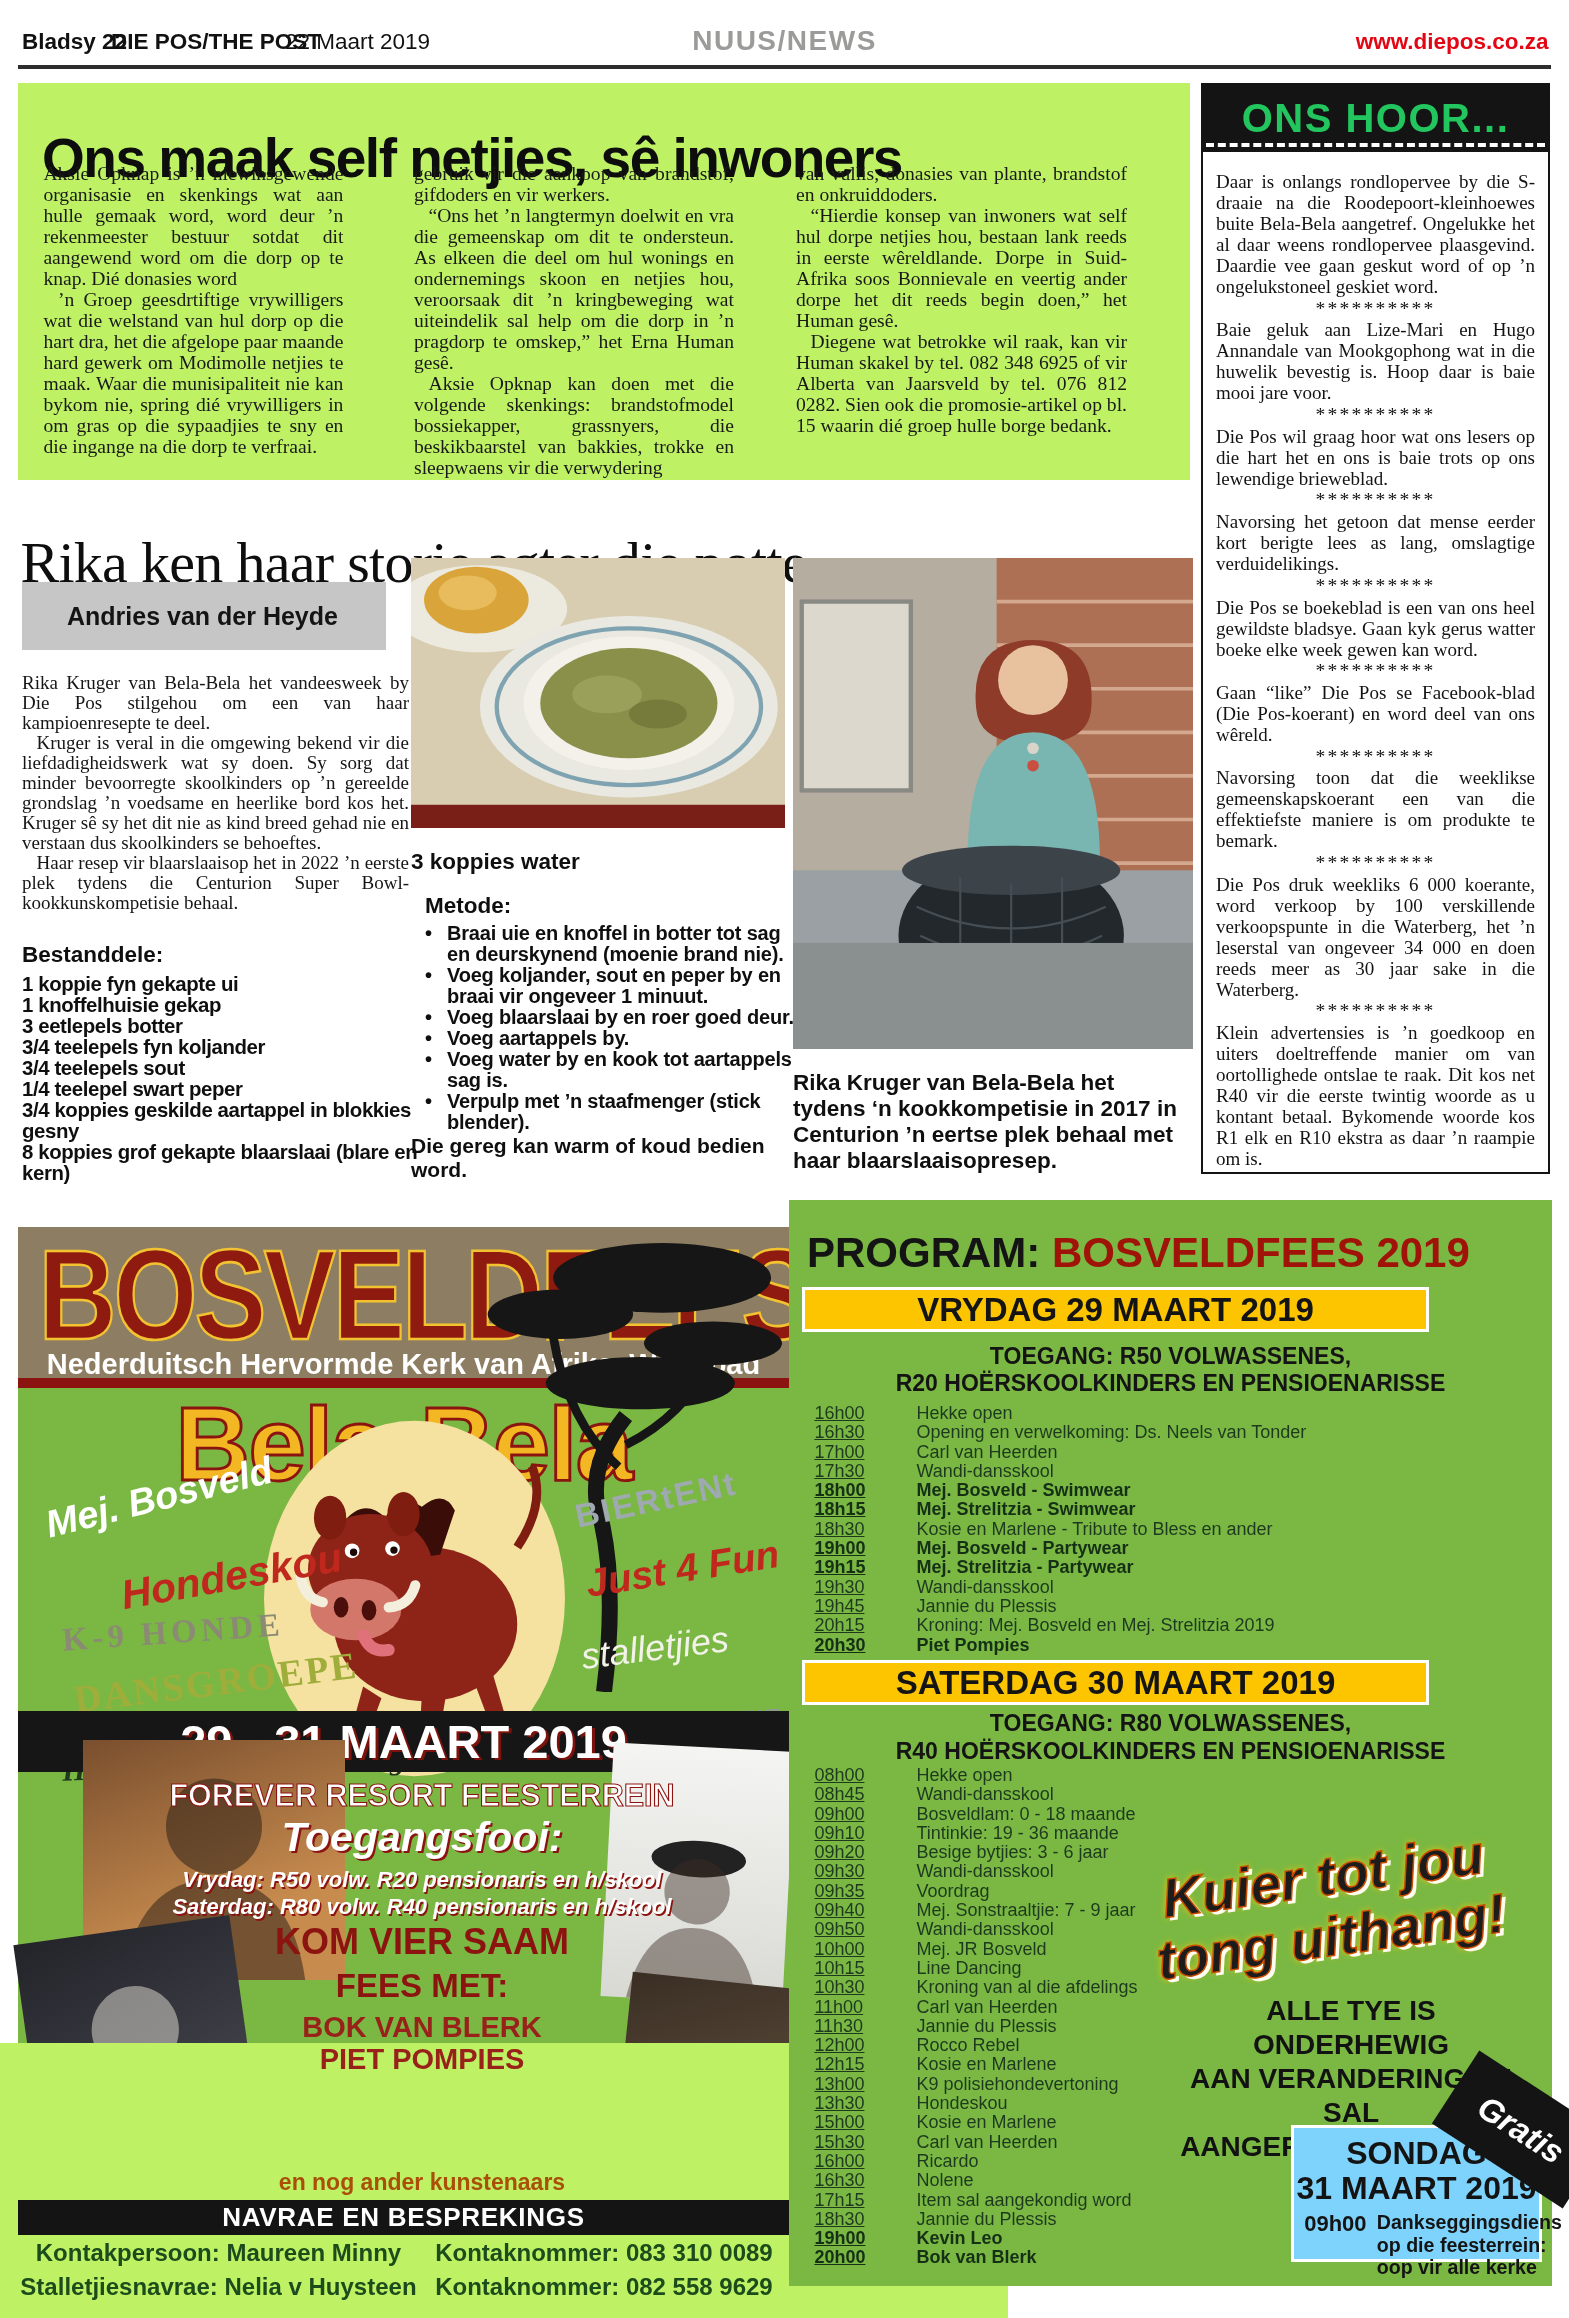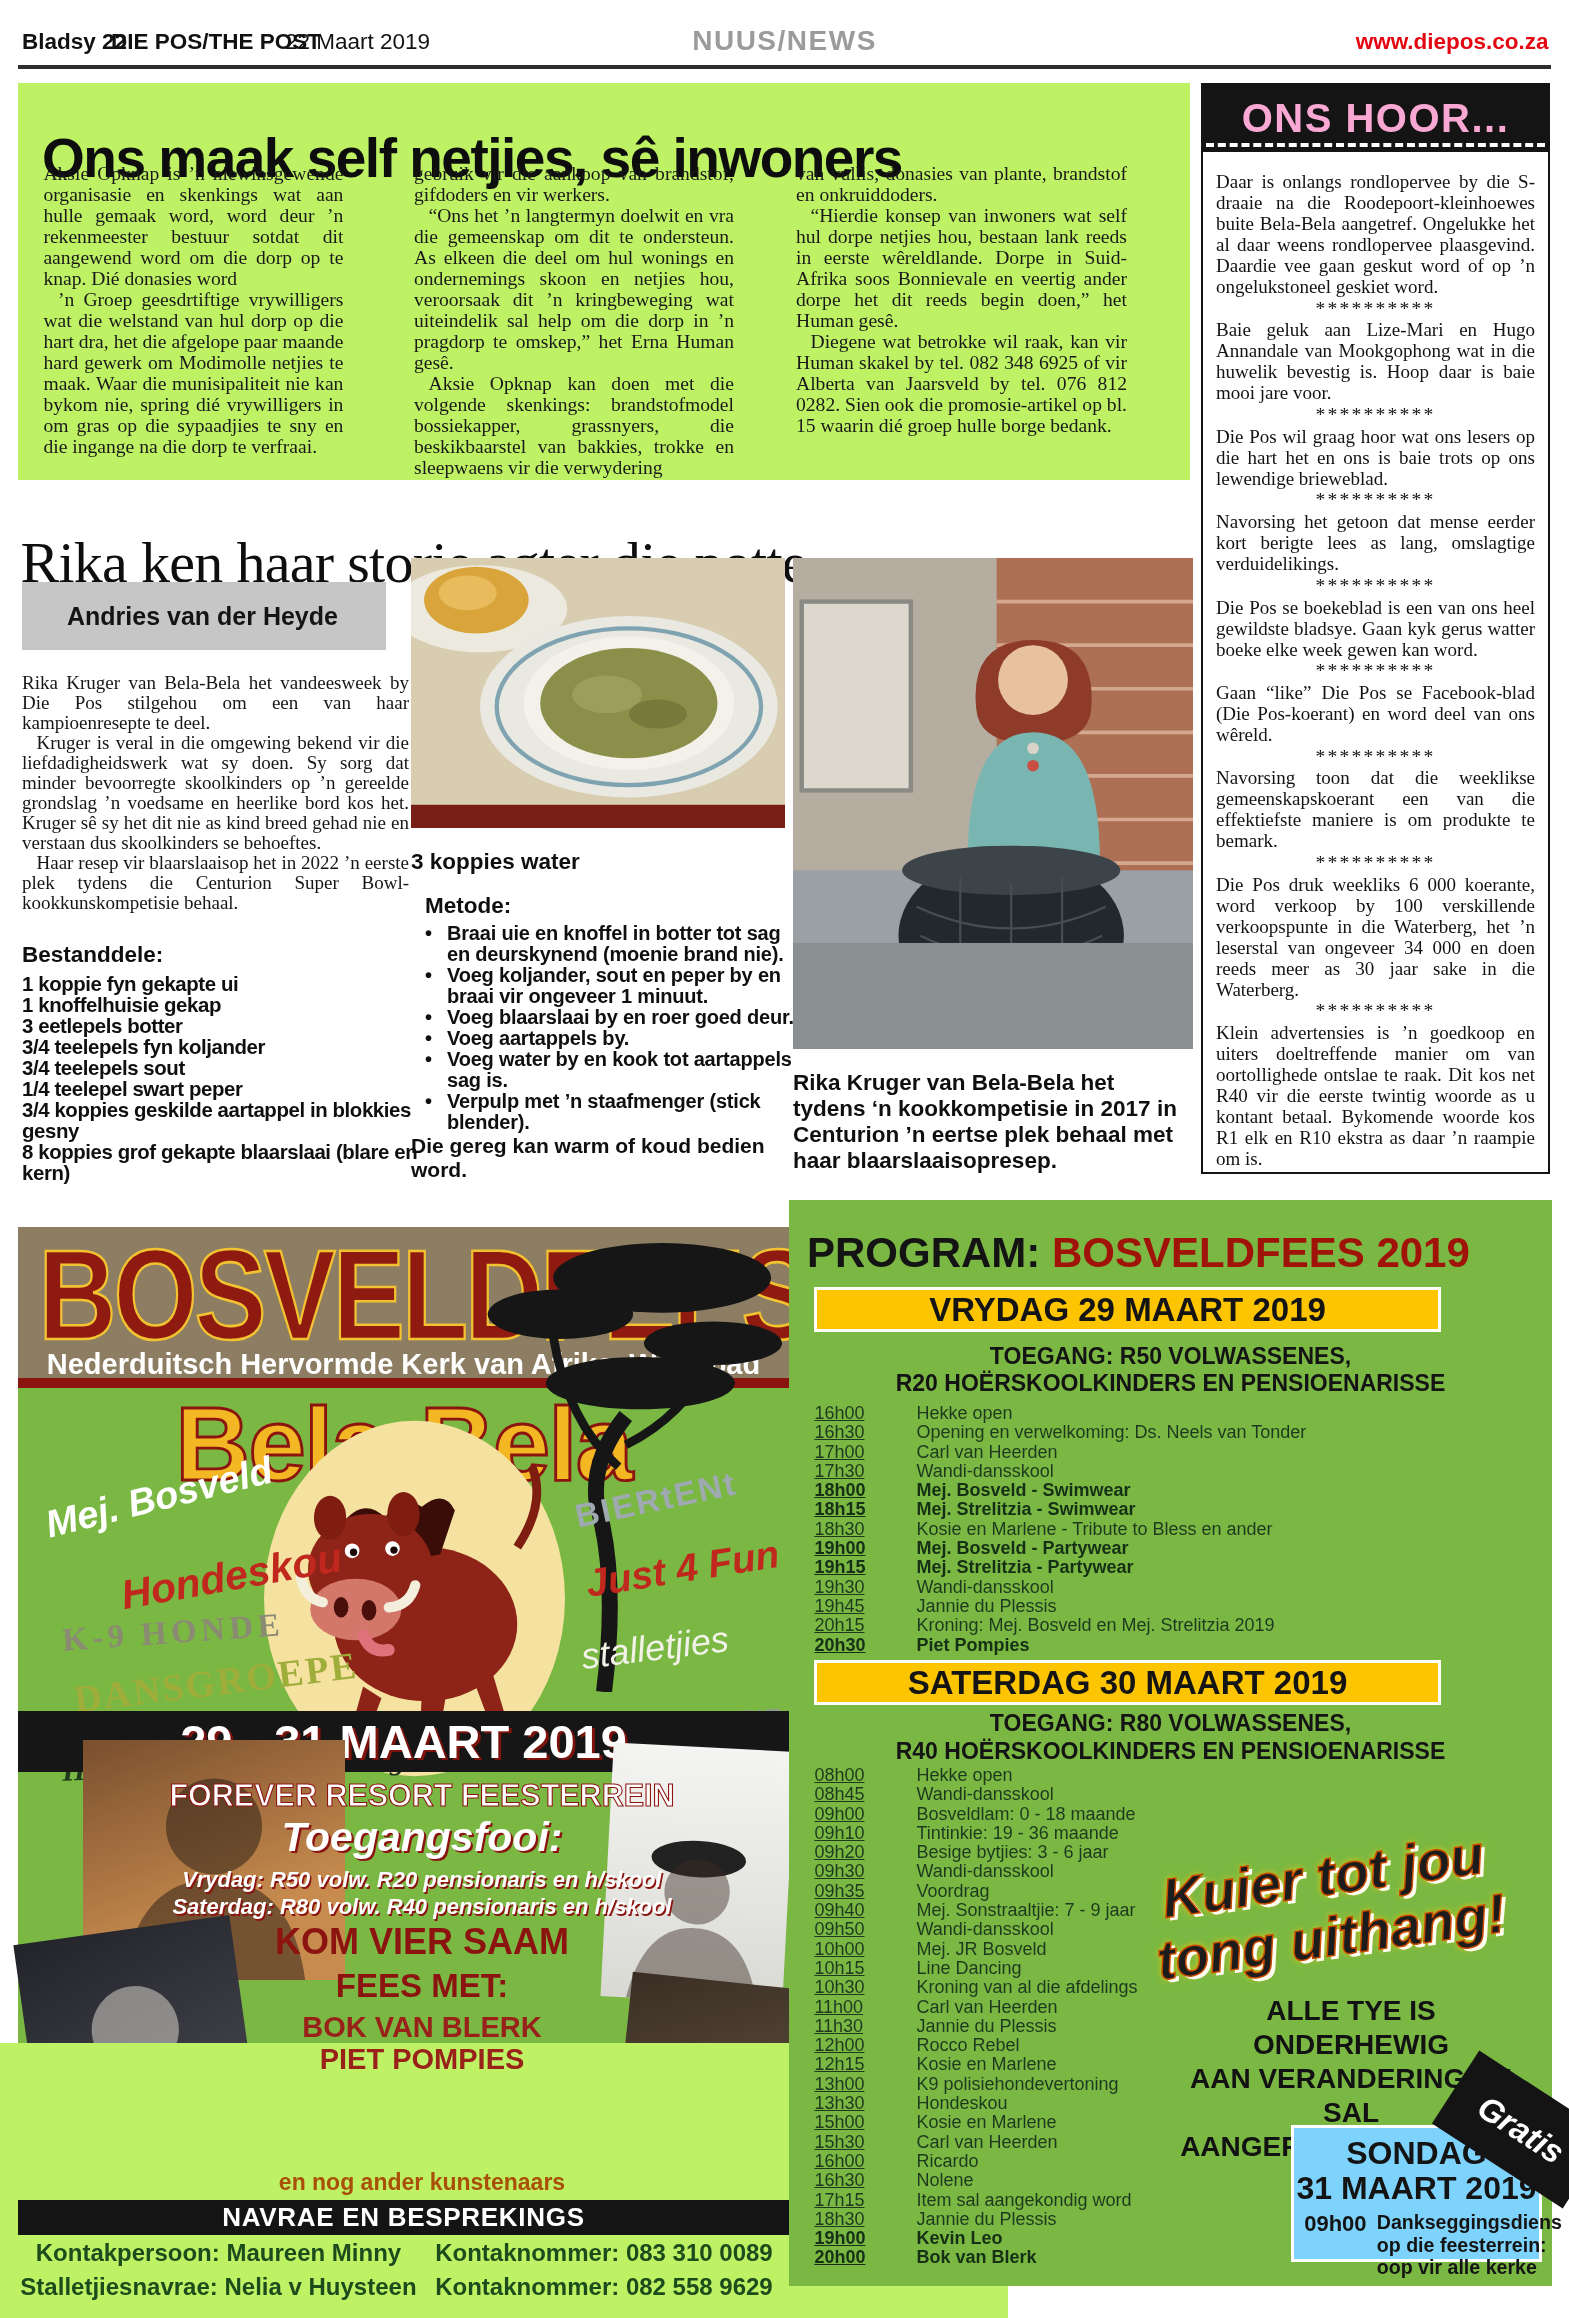--- a/index.html
+++ b/index.html
@@ -20,21 +20,21 @@
   .a1-headline{left:24px;top:5.8px;font-size:55px;font-weight:700;letter-spacing:-1.5px;color:#0d0d0d;}
   .a1-col{top:80px;font:19.6px/21px "Liberation Serif",serif;text-align:justify;color:#191919;}
   .a1-c1{left:25.4px;width:300px;}
   .a1-c2{left:396px;width:320px;}
   .a1-c3{left:778px;width:331px;}
   .para{margin:0;}
   .para + .para{text-indent:14.5px;}
 
   
   .oh{left:1201px;top:83px;width:349px;height:1091px;background:#fff;border:2.2px solid #141414;box-sizing:border-box;}
-  .oh-head{position:relative;height:67px;background:#141414;color:#f9a8d4;font-weight:700;font-size:40px;letter-spacing:1.5px;display:flex;align-items:center;justify-content:center;}
+  .oh-head{position:relative;height:67px;background:#141414;color:#22c55e;font-weight:700;font-size:40px;letter-spacing:1.5px;display:flex;align-items:center;justify-content:center;}
   .oh-dash{position:absolute;left:2.9px;right:2.9px;bottom:5.1px;border-top:4.4px dashed #fff;}
   .oh-body{position:absolute;left:0;right:0;top:67px;bottom:0;padding:19px 13px;font:19px/21px "Liberation Serif",serif;color:#131313;box-sizing:border-box;}
   .oh-p{text-align:justify;margin:0;}
   .oh-div{text-align:center;letter-spacing:2.2px;font-size:19.6px;margin:0.7px 0;}
 
   
   .a2-headline{left:20.4px;top:481px;font-family:"Liberation Serif",serif;font-size:58px;font-weight:400;letter-spacing:-0.7px;color:#0e0e0e;}
   .byline{left:22px;top:582px;width:364px;height:68px;background:#c6c6c6;}
   .byline-text{position:absolute;left:45px;top:50%;transform:translateY(-50%);font-weight:700;font-size:25px;color:#141414;}
   .a2-col{left:22px;top:673px;width:387px;font:19px/20px "Liberation Serif",serif;text-align:justify;color:#161616;}
@@ -97,21 +97,21 @@
   .artist.a0{font-size:29px;line-height:32px;}
   .artist.a1{font-size:29px;line-height:32px;}
   .more-artists{top:942px;font-weight:700;font-size:23px;color:#a94f08;}
   .navrae{position:absolute;left:0;top:973px;width:100%;height:35px;background:#141414;color:#fff;display:flex;align-items:center;justify-content:center;font-weight:700;font-size:26px;letter-spacing:0.7px;}
   .contact-rows{position:absolute;left:0;top:1012px;width:100%;display:grid;grid-template-columns:52% 48%;row-gap:5.8px;font-weight:700;font-size:24px;color:#1c4b1c;text-align:center;}
 
   
   .prog-title{position:absolute;left:18px;top:29px;font-weight:800;font-size:42px;white-space:nowrap;}
   .prog-title .t-black{color:#141414;}
   .prog-title .t-red{color:#a01309;}
-  .day-band{position:absolute;left:13px;width:627px;height:45px;background:#fdc500;border:3.6px solid #fff;box-sizing:border-box;display:flex;align-items:center;justify-content:center;font-weight:800;font-size:33px;color:#141414;margin-left:12px;}
+  .day-band{position:absolute;left:13px;width:627px;height:45px;background:#fdc500;border:3.6px solid #fff;box-sizing:border-box;display:flex;align-items:center;justify-content:center;font-weight:800;font-size:33px;color:#141414;}
   .band-vry{top:87px;}
   .band-sat{top:460px;}
   .toeg{position:absolute;left:0;width:100%;text-align:center;font-weight:800;font-size:23px;color:#141414;}
   .tv1{top:143px;} .tv2{top:170px;} .ts1{top:510px;} .ts2{top:538px;}
   .sched{position:absolute;left:25.4px;width:465px;}
   .sched-vry{top:204px;}
   .sched-sat{top:566px;}
   .srow{display:flex;font-size:18px;line-height:19.3px;color:#1e3a1e;font-weight:400;}
   .srow.bold{font-weight:700;color:#153015;}
   .st{width:102px;flex:none;text-decoration:underline;}

